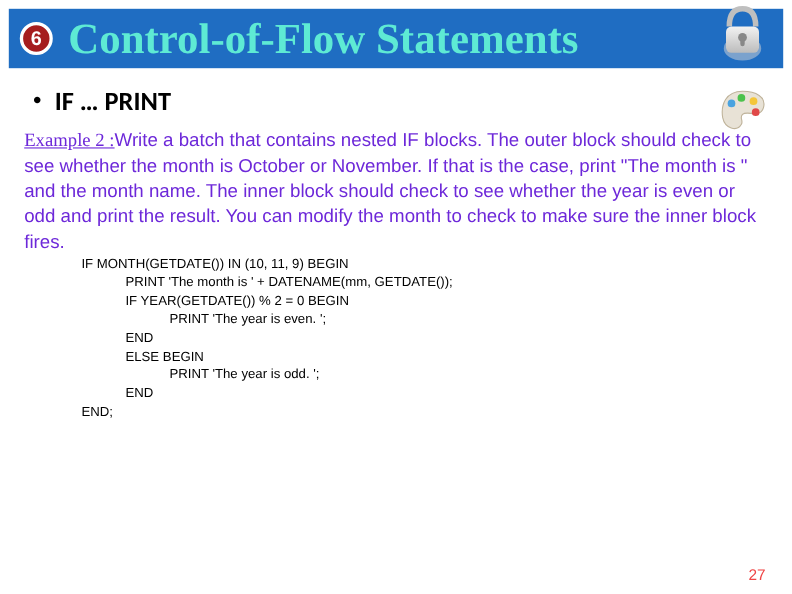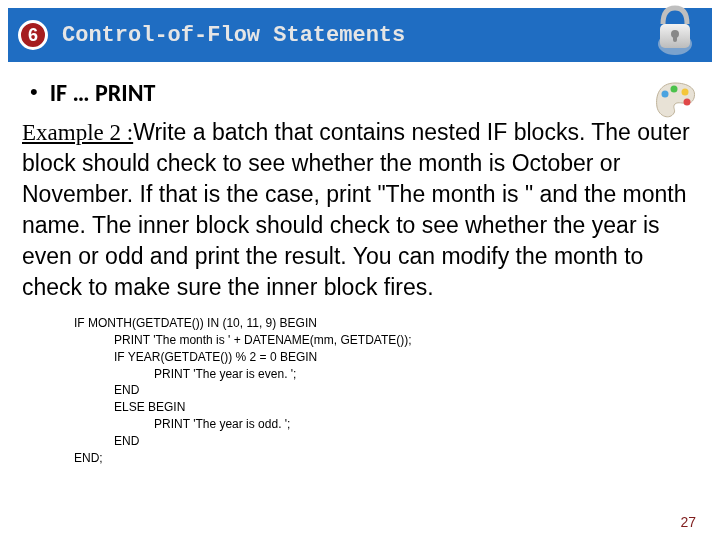--- a/index.html
+++ b/index.html
@@ -28,24 +28,24 @@
     border: 3px solid #fff;
     color: #fff;
     font-weight: bold;
     font-size: 18px;
     display: flex;
     align-items: center;
     justify-content: center;
     margin-right: 14px;
   }
   .header-title {
-    color: #e5e5e5;
-    font-size: 22px;
+    color: #5eead4;
+    font-size: 39px;
     font-weight: bold;
-    font-family: Liberation Mono, monospace;
+    font-family: Liberation Serif, serif;
   }
   .lock-icon {
     position: absolute;
     top: 4px;
     right: 22px;
   }
   .palette-icon {
     position: absolute;
     top: 80px;
     right: 22px;
@@ -64,42 +64,41 @@
     margin-right: 12px;
     position: relative;
     top: -2px;
   }
   .subhead {
     font-weight: bold;
     font-size: 24px;
     font-family: "Segoe UI", Calibri, Arial, sans-serif;
   }
   .example-para {
-    font-size: 23px;
+    font-size: 17px;
     line-height: 1.35;
-    color: #000000;
-    margin-bottom: 12px;
+    color: #6d28d9;
   }
   .example-label {
     font-family: "Times New Roman", Times, serif;
     text-decoration: underline;
   }
   .code-block {
     font-family: Arial, Helvetica, sans-serif;
     font-size: 12px;
     line-height: 1.4;
     white-space: pre;
     padding-left: 8px;
     margin-left: 44px;
   }
   .page-num {
     position: absolute;
     bottom: 10px;
     right: 24px;
-    color: #7f1d1d;
+    color: #ef4444;
     font-size: 14px;
   }
 </style>
 </head>
 <body>
 
 <div class="header-bar">
   <div class="chapter-badge">
     <span>6</span>
   </div>

